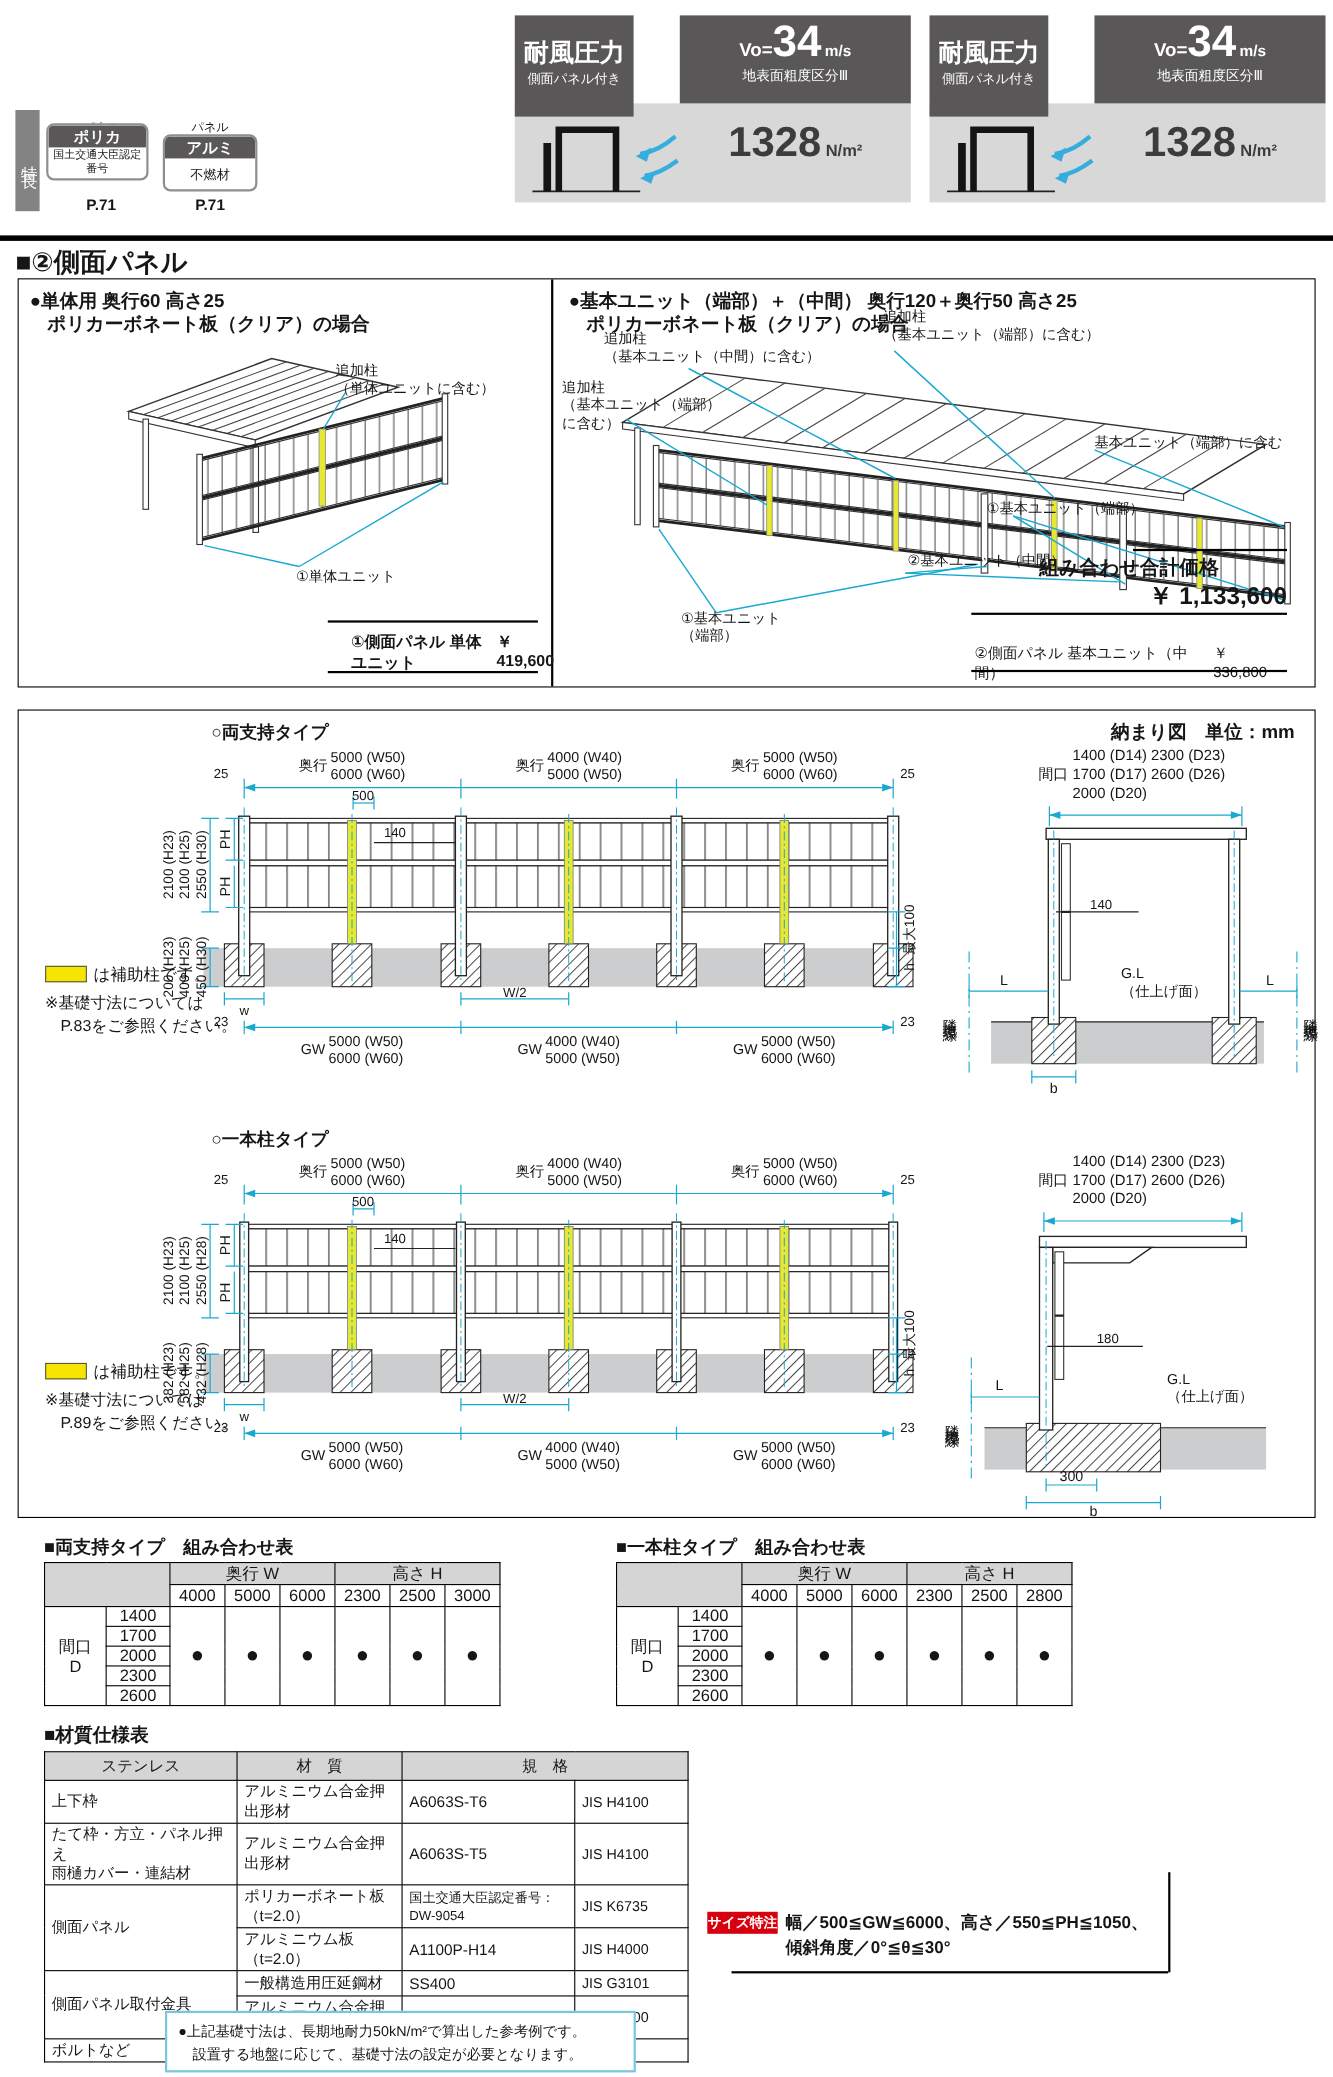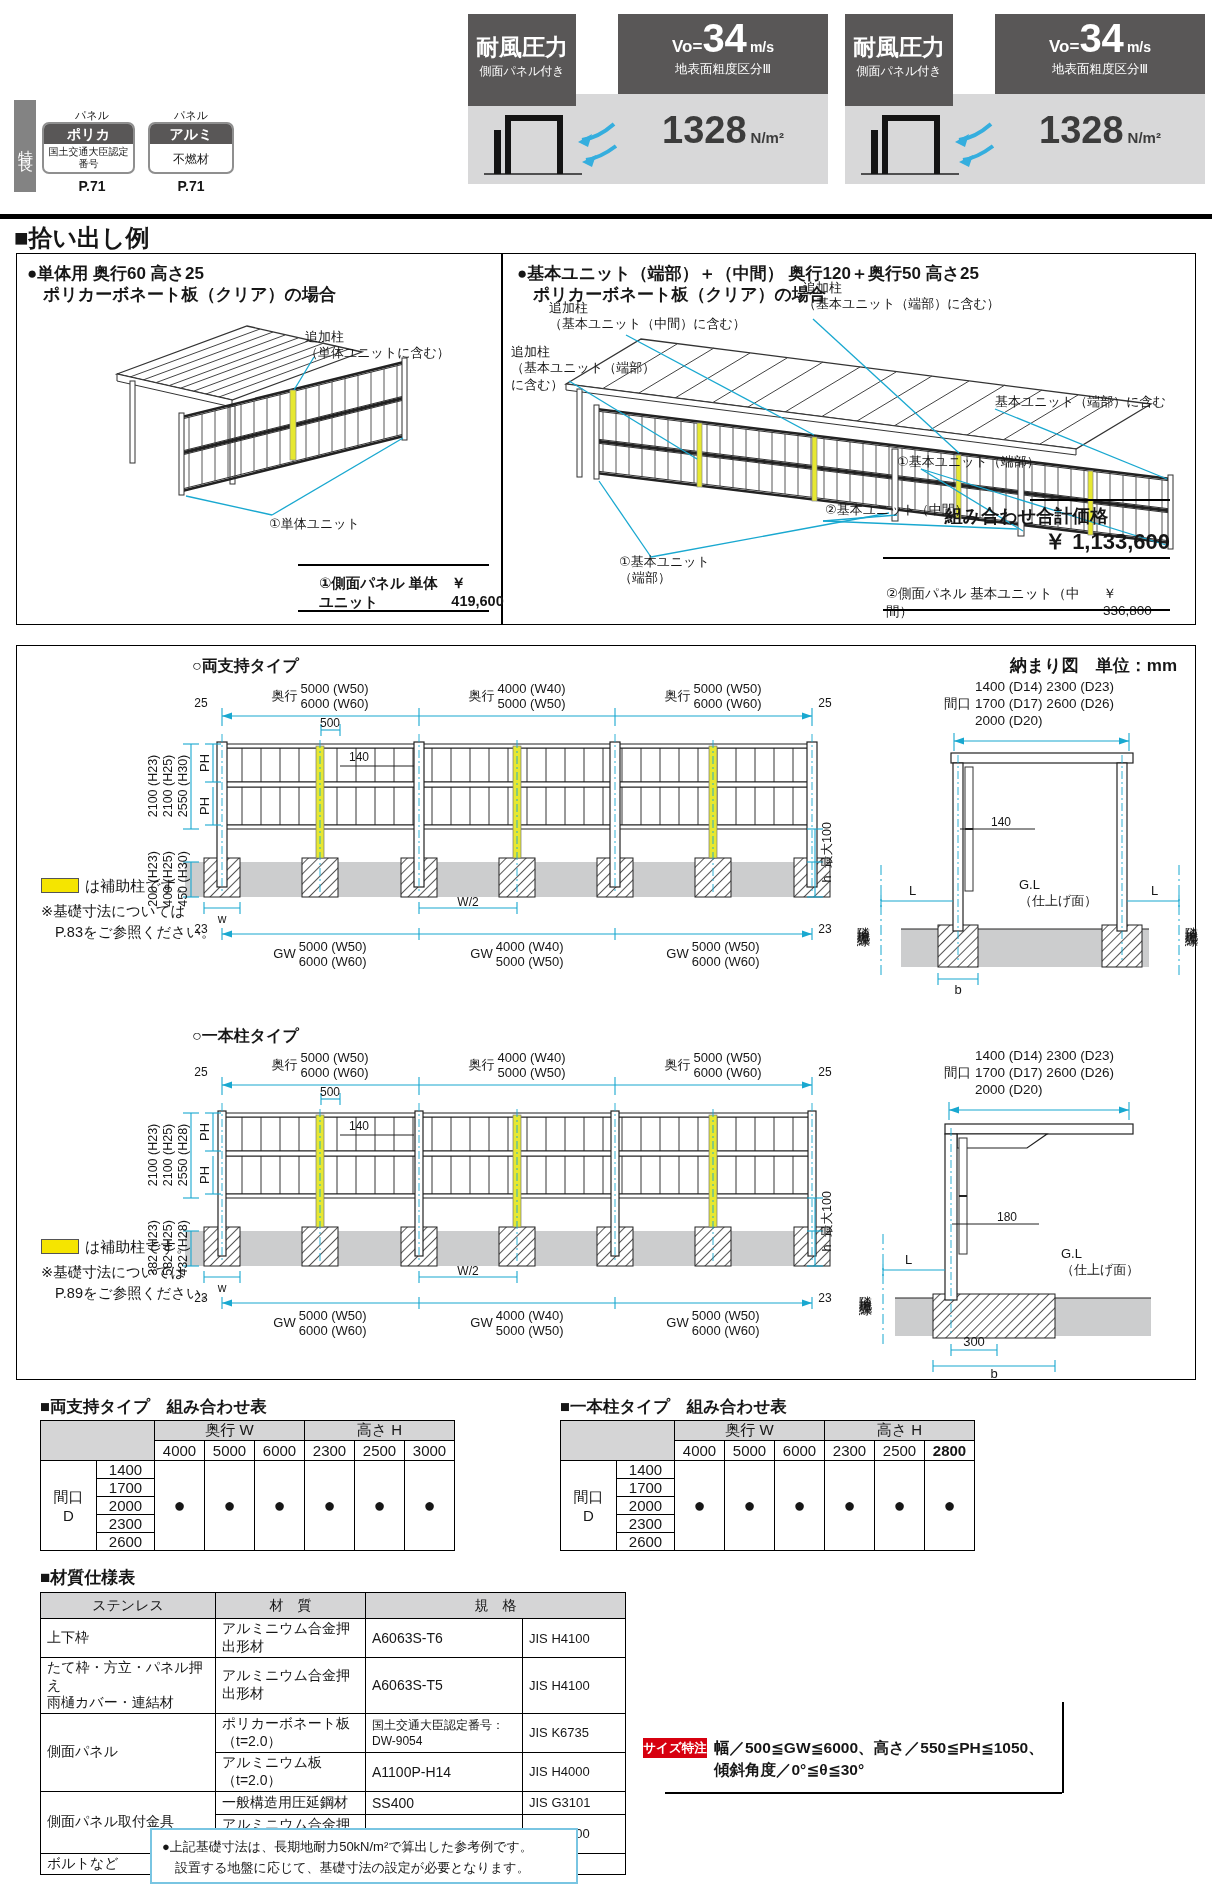--- a/index.html
+++ b/index.html
@@ -52,21 +52,21 @@
   .dimlbl { font-size:12px; }
   .baylbl { display:flex; align-items:center; gap:3px; font-size:13px; line-height:1.15; }
   .baylbl .stk { text-align:left; white-space:pre-line; }
 </style>
 </head>
 <body>
 
 <div class="abs" style="left:14px;top:96px;width:230px;height:100px;">
   <div class="feat-tab abs" style="left:0;top:4px;">特長</div>
   <div class="abs" style="left:28px;top:12px;width:100px;text-align:center;font-size:11px;">パネル</div>
-  <div class="card abs" style="left:28px;top:26px;width:93px;height:52px;">
+  <div class="card abs" style="left:28px;top:16px;width:93px;height:52px;">
     <div class="hd">ポリカ</div>
     <div class="bd" style="font-size:10px;">国土交通大臣認定番号</div>
     <div class="bd" style="font-size:11px;">DW-9054</div>
   </div>
   <div class="abs b" style="left:28px;top:82px;width:100px;text-align:center;font-size:14px;">P.71</div>
   <div class="abs" style="left:134px;top:12px;width:86px;text-align:center;font-size:11px;">パネル</div>
   <div class="card abs" style="left:134px;top:26px;width:86px;height:52px;">
     <div class="hd">アルミ</div>
     <div class="bd" style="font-size:12px;line-height:26px;">不燃材</div>
   </div>
@@ -125,21 +125,21 @@
     <path d="M134,44 q-16,12 -30,14" fill="none" stroke="#35aede" stroke-width="4"></path>
     <polygon points="100,60 114,53 110,65" fill="#35aede"></polygon>
   </svg>
   <div class="abs" style="left:150px;top:95px;width:210px;display:flex;align-items:baseline;justify-content:center;">
     <span class="b" style="font-size:38px;color:#3c3c3c;">1328</span>
     <span class="b" style="font-size:15px;color:#3c3c3c;margin-left:4px;">N/m²</span>
   </div>
 </div>
 
 <div class="blackbar abs" style="left:0;top:214px;width:1212px;height:5px;"></div>
-<div class="abs b" style="left:14px;top:222px;font-size:24px;">■拾い出し例</div>
+<div class="abs b" style="left:14px;top:222px;font-size:24px;">■②側面パネル</div>
 
 <div class="abs" style="left:16px;top:253px;width:1180px;height:372px;border:1.5px solid #000;">
   <div class="abs" style="left:484px;top:0;width:1.5px;height:100%;background:#000;"></div>
 
   <div class="abs" style="left:0;top:0;width:484px;height:100%;">
     <div class="abs b" style="left:10px;top:8px;font-size:17px;">●単体用 奥行60 高さ25</div>
     <div class="abs b" style="left:26px;top:29px;font-size:17px;">ポリカーボネート板（クリア）の場合</div>
     <svg class="abs" width="460" height="245" style="left:15px;top:58px;">
       <defs>
         <pattern id="d1s" width="13" height="90" patternUnits="userSpaceOnUse">
@@ -698,21 +698,21 @@
     <td colspan="2" rowspan="2" class="g" style="width:114px;height:40px;"></td>
     <td colspan="3" class="g" style="height:20px;">奥行 W</td>
     <td colspan="3" class="g">高さ H</td>
   </tr>
   <tr>
     <td style="width:50px;height:20px;">4000</td>
         <td style="width:50px;">5000</td>
         <td style="width:50px;">6000</td>
     <td style="width:50px;">2300</td>
         <td style="width:50px;">2500</td>
-        <td style="width:50px;font-weight:bold;">2800</td>
+        <td style="width:50px;">2800</td>
   </tr>
   <tr>
     <td rowspan="5" class="pre" style="width:56px;">間口
 D</td>
     <td style="width:58px;height:18px;">1400</td>
     <td rowspan="5" class="dot">●</td>
         <td rowspan="5" class="dot">●</td>
         <td rowspan="5" class="dot">●</td>
     <td rowspan="5" class="dot">●</td>
         <td rowspan="5" class="dot">●</td>

